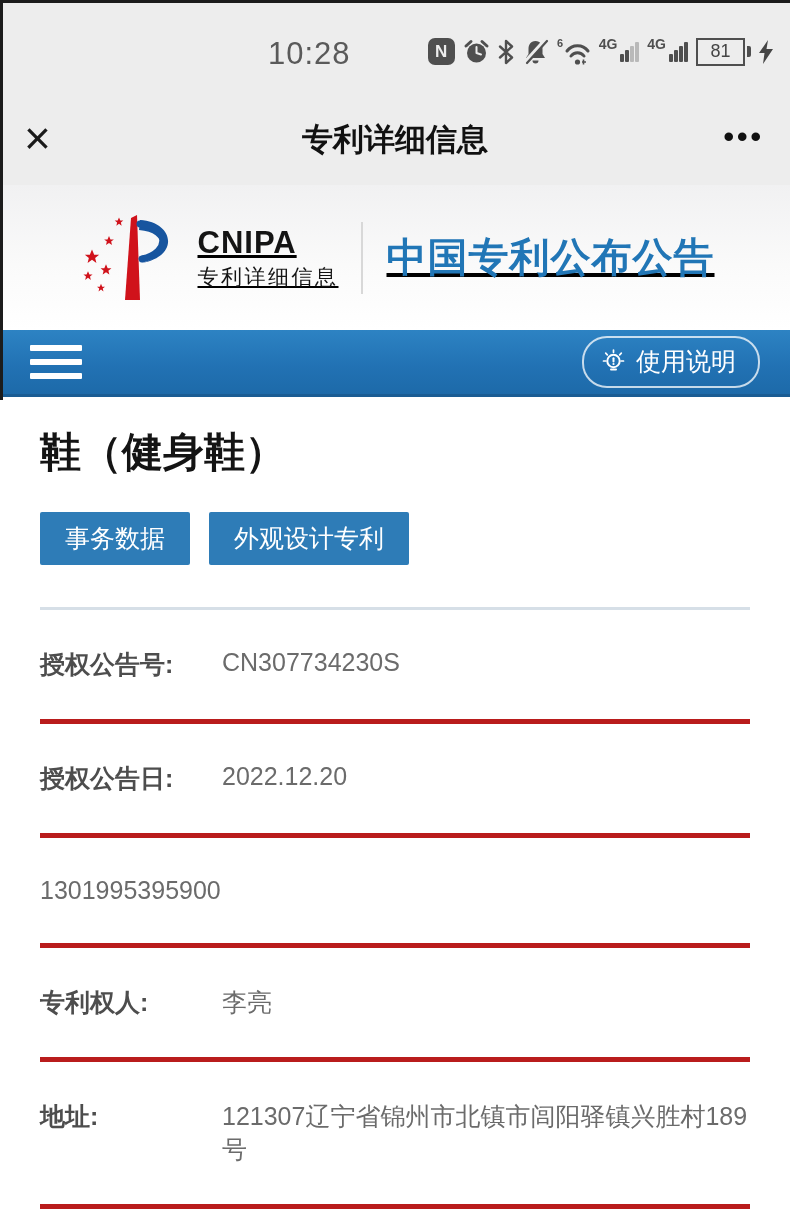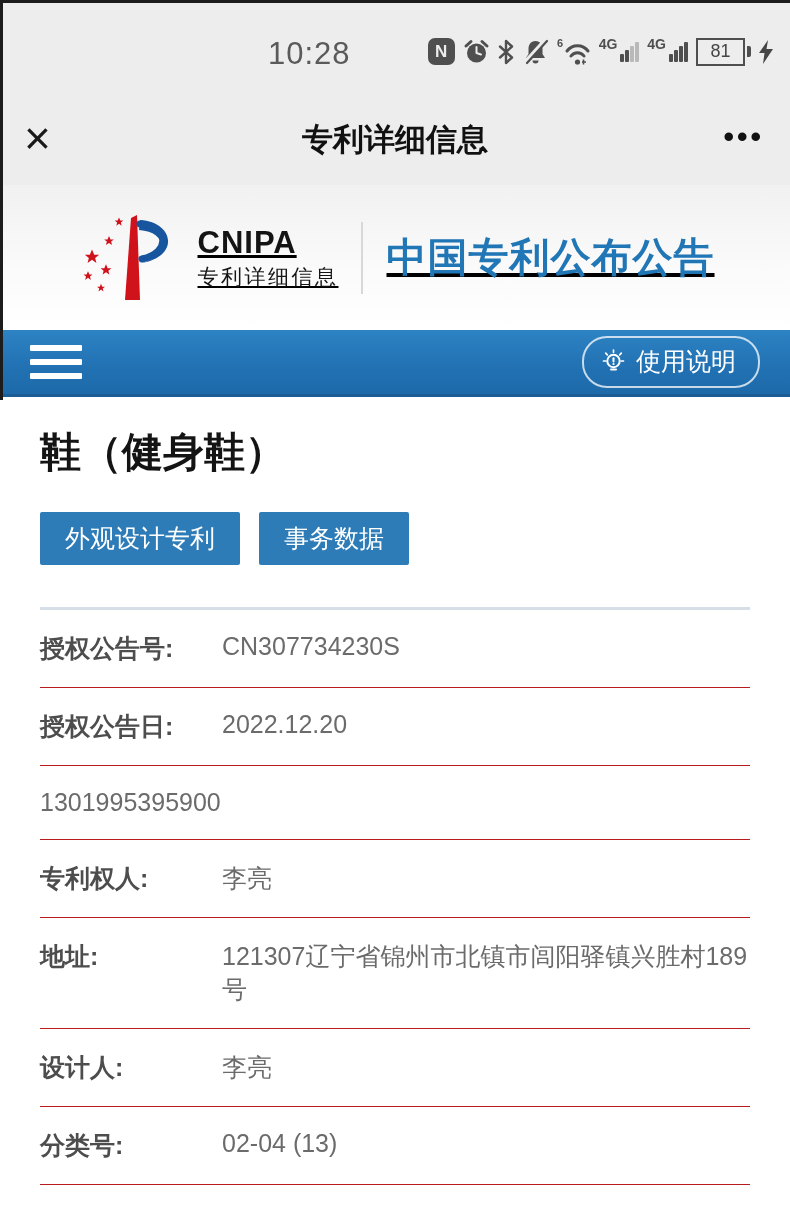--- a/index.html
+++ b/index.html
@@ -51,21 +51,21 @@
               font-size:25px; padding:7px 22px 8px 16px; cursor:pointer;
               font-family:"Liberation Sans","DejaVu Sans",sans-serif; }
 
   
   .content { background:#fff; padding:0 40px; }
   .patent-title { font-size:41px; font-weight:bold; color:#141414; padding-top:28px; }
   .tag-row { margin-top:32px; display:flex; gap:19px; }
   .tag-btn { background:#2e7cb7; color:#fff; border:none; border-radius:2px; font-size:25px;
              padding:10px 25px; cursor:pointer; font-family:"Liberation Sans","DejaVu Sans",sans-serif; }
   .top-sep { margin-top:42px; height:3px; background:#d6dfe7; }
-  .field-row { display:flex; align-items:flex-start; padding:22px 0; border-bottom:1px solid #b91c1c; font-size:25px; }
+  .field-row { display:flex; align-items:flex-start; padding:38px 0; border-bottom:5px solid #b91c1c; font-size:25px; }
   .f-label { flex:0 0 182px; font-weight:bold; color:#4d4d4d; }
   .f-value { color:#6b6b6b; }
 
   svg { display:block; }
 </style>
 </head>
 <body>
 
 <div class="status-bar">
   <span class="sb-time">10:28</span>
@@ -182,22 +182,22 @@
       </svg>
     </span>
     <span>使用说明</span>
   </button>
 </div>
 
 <div class="content">
   <div class="patent-title">鞋（健身鞋）</div>
 
   <div class="tag-row">
+    <button class="tag-btn">事务数据</button>
     <button class="tag-btn">外观设计专利</button>
-    <button class="tag-btn">事务数据</button>
   </div>
 
   <div class="top-sep"></div>
 
   <div class="field-table">
     <div class="field-row">
       <span class="f-label">授权公告号:</span>
       <span class="f-value">CN307734230S</span>
     </div>
     <div class="field-row">

